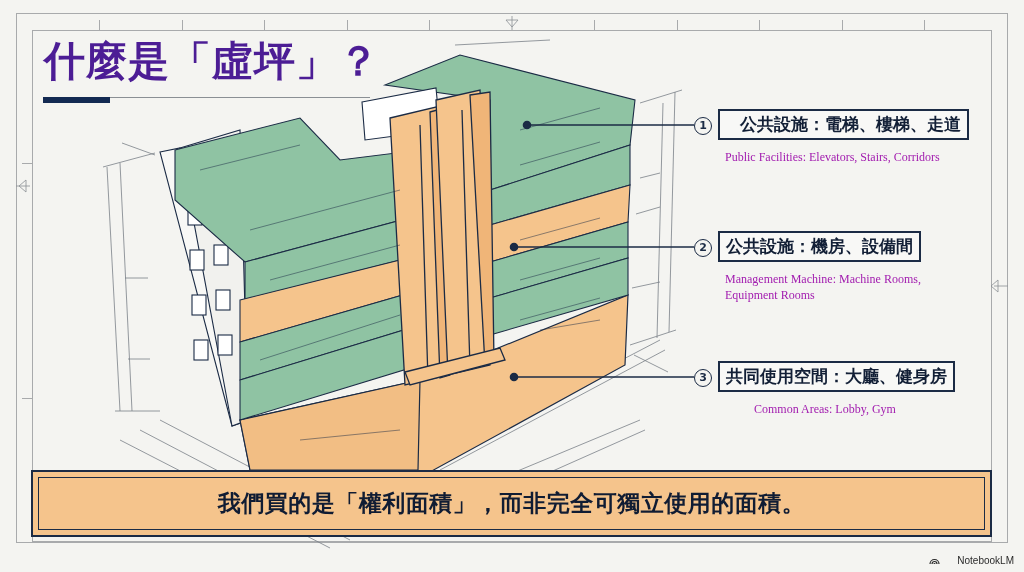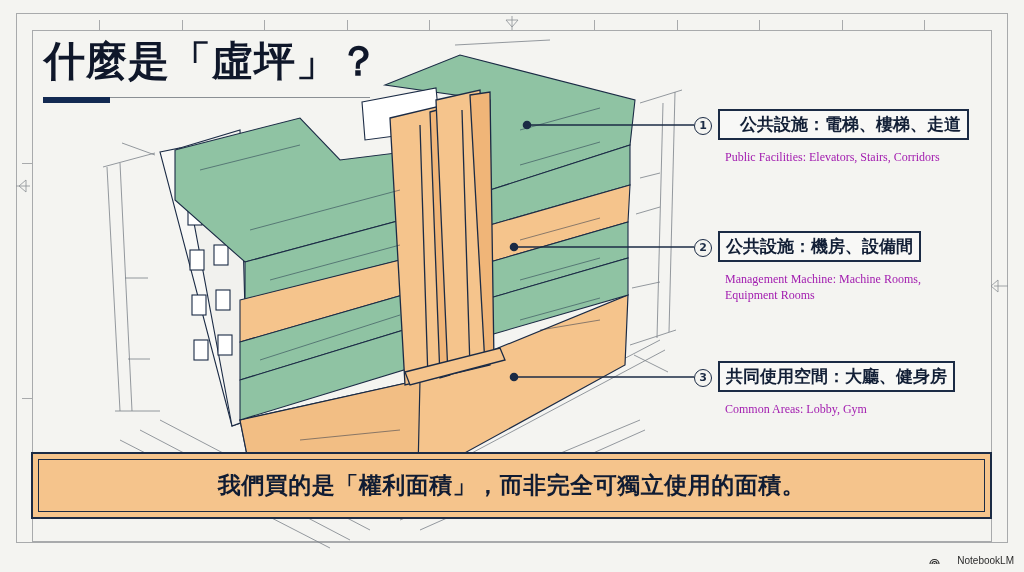--- a/index.html
+++ b/index.html
@@ -7,42 +7,42 @@
     width:1024px; height:572px; position:relative; overflow:hidden;
     background:#f4f4f1;
     font-family:"DejaVu Sans", sans-serif;
     color:#14284a;
   }
   .frame-outer { position:absolute; left:16px; top:13px; width:992px; height:530px; border:1px solid #a8aaac; box-sizing:border-box; }
   .frame-inner { position:absolute; left:32px; top:30px; width:960px; height:512px; border:1px solid #a8aaac; box-sizing:border-box; }
   .tick { position:absolute; background:#a8aaac; }
   .title {
     position:absolute; left:44px; top:34px;
-    font-size:41px; font-weight:bold; color:#0f172a; letter-spacing:1px;
+    font-size:41px; font-weight:bold; color:#4c1d95; letter-spacing:1px;
     font-family:"DejaVu Sans", sans-serif; white-space:nowrap;
   }
   .title-underline-accent { position:absolute; left:43px; top:97px; width:67px; height:6px; background:#132a52; }
   .title-underline-line { position:absolute; left:110px; top:97px; width:260px; height:1px; background:#8a8f94; }
   .illustration { position:absolute; left:0; top:0; width:1024px; height:572px; }
   .callout { position:absolute; left:694px; }
   .callout-num {
     position:absolute; left:0; width:16px; height:16px; border:1.5px solid #1b2b45; border-radius:50%;
     font-size:11px; font-weight:bold; text-align:center; line-height:16px; color:#1b2b45; background:#f4f4f1;
   }
   .callout-box {
     position:absolute; left:24px; border:2px solid #1b2b45; background:#f8f8f6;
     padding:2px 6px; font-size:17px; font-weight:bold; color:#121f36; white-space:nowrap;
     font-family:"DejaVu Sans", sans-serif;
   }
   .callout-sub {
     position:absolute; left:31px; font-size:12px; color:#a21caf; line-height:16px; white-space:nowrap;
     font-family:Liberation Serif, serif;
   }
   .banner {
-    position:absolute; left:31px; top:452px; width:961px; height:67px; box-sizing:border-box;
+    position:absolute; left:31px; top:470px; width:961px; height:67px; box-sizing:border-box;
     background:#f5c48c; border:2px solid #1b2b45;
   }
   .banner-inner {
     position:absolute; left:5px; top:5px; right:5px; bottom:5px; border:1px solid #1b2b45;
     display:flex; align-items:center; justify-content:center;
   }
   .banner-text {
     font-size:23px; font-weight:bold; color:#101c33; letter-spacing:0.5px; white-space:nowrap;
     font-family:"DejaVu Sans", sans-serif;
   }
@@ -194,21 +194,21 @@
 <div class="callout" style="top:239px;">
   <div class="callout-num" style="top:0px;">2</div>
   <div class="callout-box" style="top:-8px;">公共設施：機房、設備間</div>
   <div class="callout-sub" style="top:32px;">Management Machine: Machine Rooms,</div>
   <div class="callout-sub" style="top:48px;">Equipment Rooms</div>
 </div>
 
 <div class="callout" style="top:369px;">
   <div class="callout-num" style="top:0px;">3</div>
   <div class="callout-box" style="top:-8px;">共同使用空間：大廳、健身房</div>
-  <div class="callout-sub" style="top:32px;">Common Areas: Lobby, Gym</div>
+  <div class="callout-sub" style="top:32px;margin-left:29px;">Common Areas: Lobby, Gym</div>
 </div>
 
 <div class="banner">
   <div class="banner-inner">
     <span class="banner-text">我們買的是「權利面積」，而非完全可獨立使用的面積。</span>
   </div>
 </div>
 
 <div class="watermark">
   <svg width="11" height="9" viewBox="0 0 11 9">

